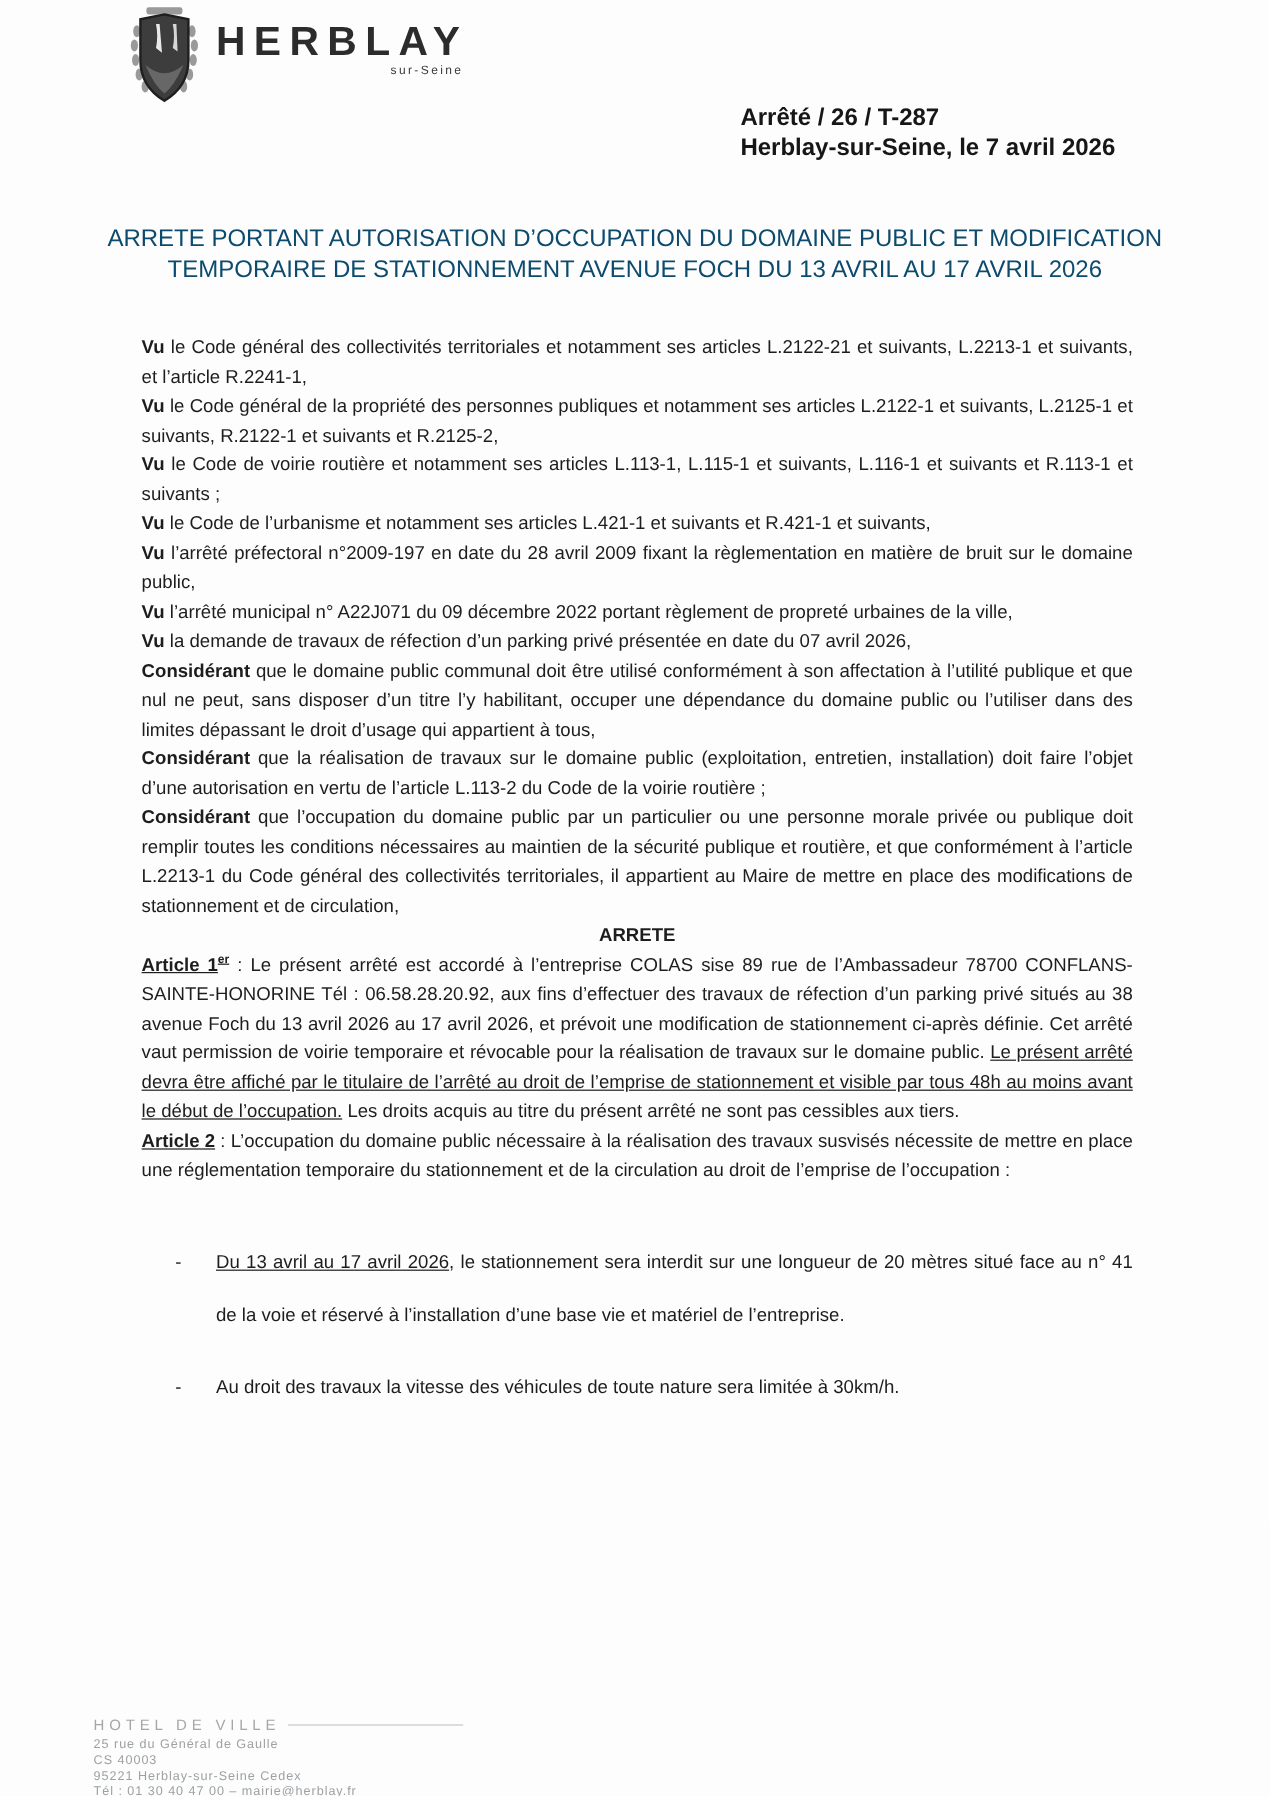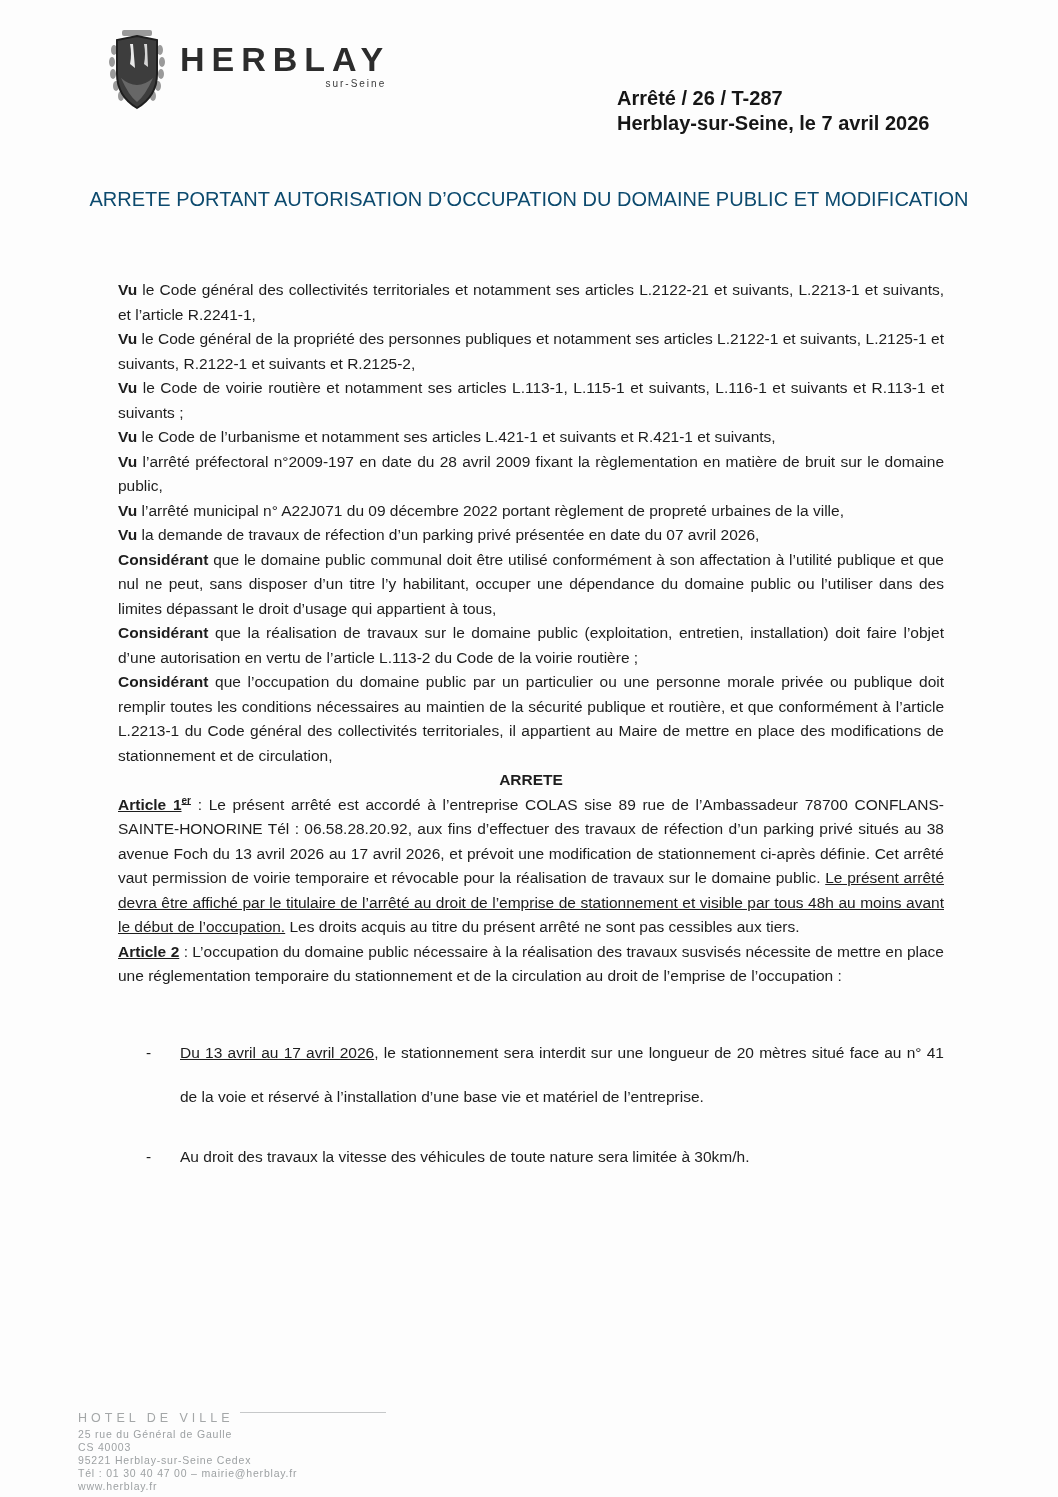--- a/index.html
+++ b/index.html
@@ -5,21 +5,21 @@
   html,body{margin:0;padding:0;background:#ffffff;}
   .page{
     position:relative;
     width:1058px;height:1497px;
     background:#fdfdfd;
     font-family:"Liberation Sans", sans-serif;
     color:#1d1d1d;
     overflow:hidden;
   }
   
-  .logo-row{position:absolute;left:108px;top:28px;display:flex;align-items:flex-start;}
+  .logo-row{position:absolute;left:108px;top:4px;display:flex;align-items:flex-start;}
   .crest{margin-right:14px;}
   .wordmark-wrap{padding-top:14px;}
   .wordmark{
     font-size:34px;letter-spacing:7px;font-weight:600;color:#2c2c2c;line-height:34px;
   }
   .wordmark-sub{
     font-size:10px;letter-spacing:2px;color:#3a3a3a;text-align:right;margin-top:2px;padding-right:4px;
   }
   .ref-block{
     position:absolute;left:617px;top:86px;
@@ -46,21 +46,21 @@
   .bullets li{
     position:relative;padding-left:62px;line-height:44px;
     margin:0 0 16px 0;text-align:justify;
   }
   .bullets .dash{position:absolute;left:28px;top:0;}
   
   .footer{
     position:absolute;left:78px;top:1412px;width:320px;
     color:#9da1a3;font-size:10.5px;line-height:13px;letter-spacing:0.8px;
   }
-  .footer-title-row{display:flex;align-items:flex-start;width:308px;margin-bottom:3px;}
+  .footer-title-row{display:flex;align-items:center;width:308px;margin-bottom:3px;margin-top:20px;}
   .footer-title{font-size:12.5px;letter-spacing:4px;color:#a4a7a8;white-space:nowrap;}
   .footer-rule{flex:1;border-bottom:1px solid #c6c8c9;margin-left:6px;margin-bottom:2px;}
 </style>
 </head>
 <body>
 
 <div class="page">
 
   <div class="logo-row">
     <div class="crest">
@@ -93,20 +93,21 @@
     </div>
   </div>
 
   <div class="ref-block">
     <div>Arrêté / 26 / T-287</div>
     <div>Herblay-sur-Seine, le 7 avril 2026</div>
   </div>
 
   <div class="doc-title">
     <div>ARRETE PORTANT AUTORISATION D’OCCUPATION DU DOMAINE PUBLIC ET MODIFICATION</div>
+    <div>TEMPORAIRE DE STATIONNEMENT AVENUE FOCH DU 13 AVRIL AU 17 AVRIL 2026</div>
   </div>
 
   <div class="body-block">
 
     <div id="considerations">
         <p><span class="b">Vu</span><span> le Code général des collectivités territoriales et notamment ses articles L.2122-21 et suivants, L.2213-1 et suivants, et l’article R.2241-1,</span></p>
         <p><span class="b">Vu</span><span> le Code général de la propriété des personnes publiques et notamment ses articles L.2122-1 et suivants, L.2125-1 et suivants, R.2122-1 et suivants et R.2125-2,</span></p>
         <p><span class="b">Vu</span><span> le Code de voirie routière et notamment ses articles L.113-1, L.115-1 et suivants, L.116-1 et suivants et R.113-1 et suivants ;</span></p>
         <p><span class="b">Vu</span><span> le Code de l’urbanisme et notamment ses articles L.421-1 et suivants et R.421-1 et suivants,</span></p>
         <p><span class="b">Vu</span><span> l’arrêté préfectoral n°2009-197 en date du 28 avril 2009 fixant la règlementation en matière de bruit sur le domaine public,</span></p>

